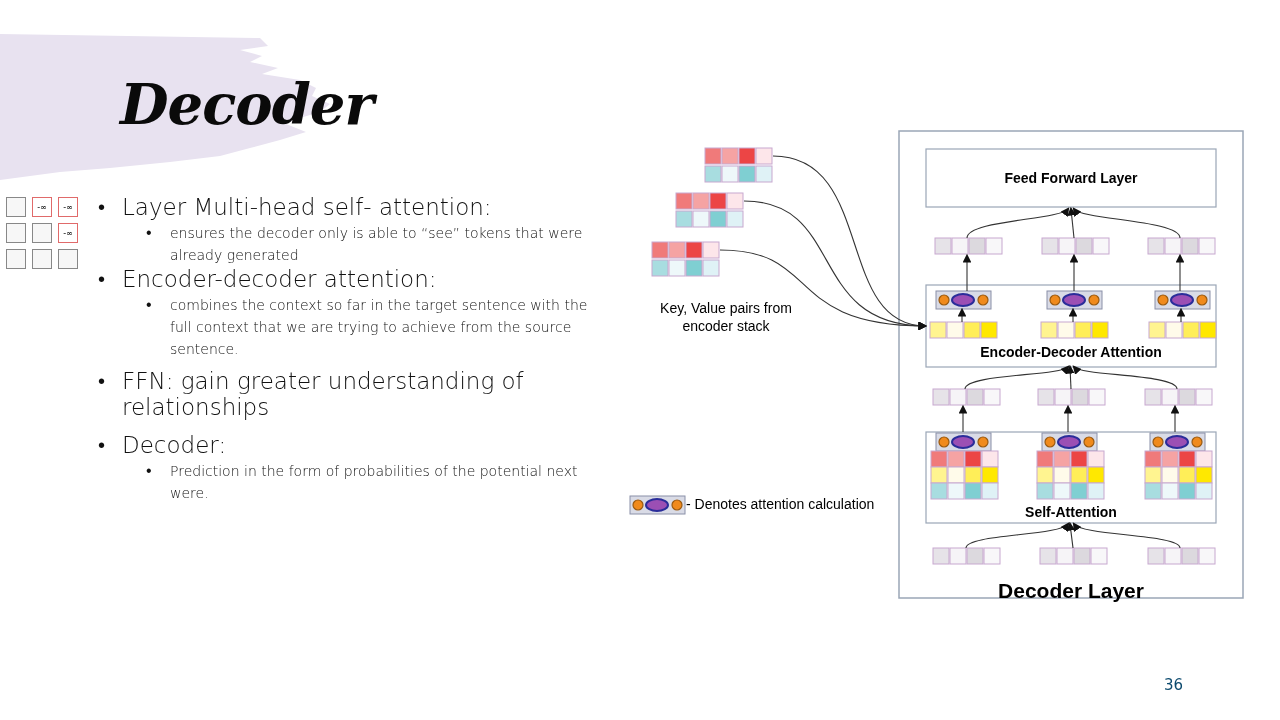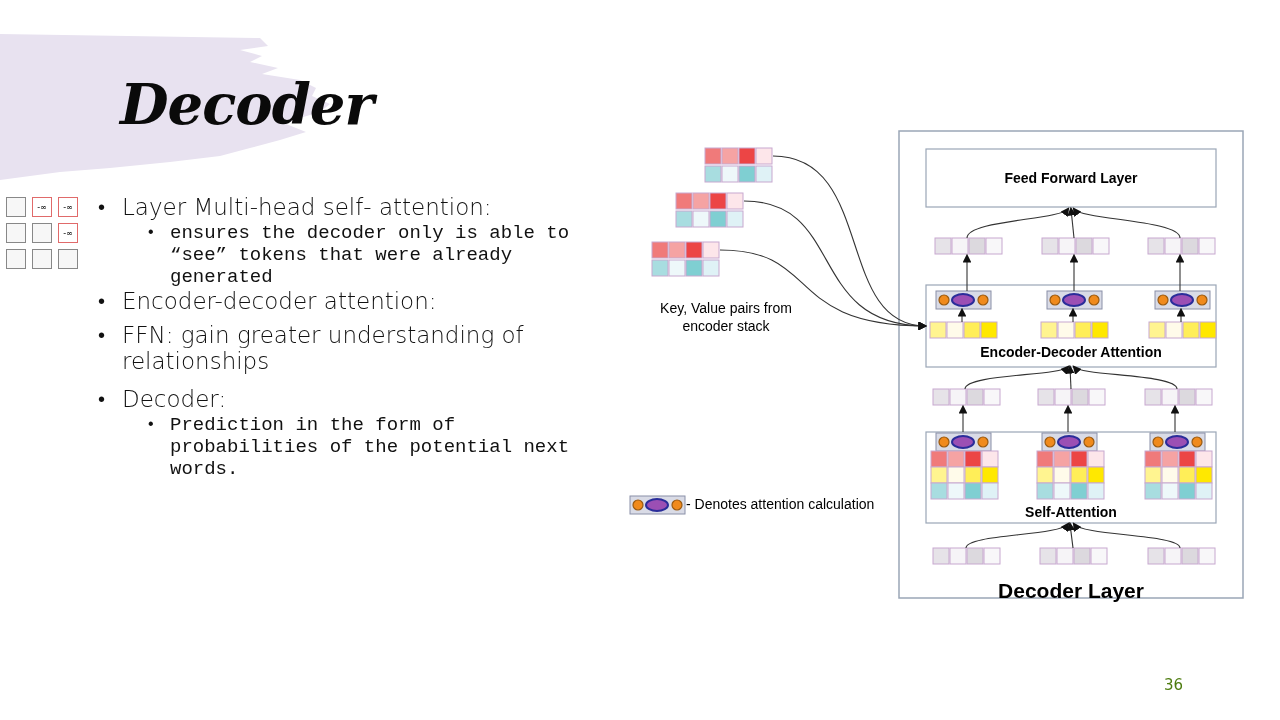--- a/index.html
+++ b/index.html
@@ -6,23 +6,23 @@
   body { width:1280px; height:720px; position:relative; overflow:hidden; font-family:"DejaVu Sans", sans-serif; color:#000; }
   .brush { position:absolute; left:0; top:0; }
   .title { position:absolute; left:96px; top:70px; font-family:"DejaVu Serif", serif; font-style:italic; font-weight:bold; font-size:56px; letter-spacing:-1px; line-height:68px; color:#0a0a0a;margin-left:24px; }
   .mask { position:absolute; left:6px; top:197px; }
   .mask .row { display:flex; gap:6px; margin-bottom:6px; }
   .mask .cell { width:20px; height:20px; border:1.5px solid #888; background:#f7f7f7; font-size:8px; display:flex; align-items:center; justify-content:center; box-sizing:border-box; }
   .mask .cell.neg { border-color:#e06a6a; background:#fff; }
   .bullets { position:absolute; left:98px; top:186px; width:510px; font-family:"DejaVu Sans", sans-serif; color:#111; }
   .l1 { position:relative; padding-left:24px; font-size:23px; line-height:26px; margin-top:8px; font-weight:300; }
   .l1::before { content:"•"; position:absolute; left:0; top:0; font-size:20px; }
-  .l2 { position:relative; padding-left:72px; font-size:19px; line-height:22px; font-weight:300; margin-top:2px;font-family:Liberation Mono, monospace; }
+  .l2 { position:relative; padding-left:72px; font-size:14px; line-height:22px; font-weight:300; margin-top:2px; }
   .l2::before { content:"•"; position:absolute; left:48px; top:0; font-size:16px; }
-  .pagenum { position:absolute; left:1164px; top:676px; font-size:15px; color:#4d7c0f; }
+  .pagenum { position:absolute; left:1164px; top:676px; font-size:15px; color:#0c4a6e; }
   svg.diag { position:absolute; left:0; top:0; }
   .diag text { font-family:"Liberation Sans", sans-serif; }
 </style>
 </head>
 <body>
 
 <svg class="brush" width="360" height="200" viewBox="0 0 360 200">
   <path id="brushPath" d="M0,34 L260,38 L268,46 L240,50 L262,56 L250,62 L278,68 L262,74 L300,80 L316,88 L312,96 L330,104 L320,112 L300,118 L286,124 L306,132 L280,140 L250,148 L220,156 L170,162 L110,168 L60,172 L0,180 Z" fill="#e8e2f0"></path>
 </svg>
 
@@ -43,23 +43,24 @@
     <div class="cell"></div>
     <div class="cell"></div>
     <div class="cell"></div>
   </div>
 </div>
 
 <div class="bullets">
   <div class="l1">Layer Multi-head self- attention:</div>
   <div class="l2">ensures the decoder only is able to “see” tokens that were already generated</div>
   <div class="l1" style="margin-top:0">Encoder-decoder attention:</div>
+  <div class="l2">combines the context so far in the target sentence with the full context that we are trying to achieve from the source sentence.</div>
   <div class="l1" style="">FFN: gain greater understanding of relationships</div>
   <div class="l1" style="margin-top:12px">Decoder:</div>
-  <div class="l2">Prediction in the form of probabilities of the potential next words.</div>
+  <div class="l2">Prediction in the form of probabilities of the potential next were.</div>
 </div>
 
 <svg class="diag" id="diag" width="1280" height="720" viewBox="0 0 1280 720">
   <defs>
     <marker id="arr" markerWidth="8" markerHeight="8" refX="6" refY="4" orient="auto">
       <path d="M0,0 L8,4 L0,8 Z" fill="#111"></path>
     </marker>
   </defs>
 
   <rect x="899" y="131" width="344" height="467" fill="#fff" stroke="#9aa6b6" stroke-width="1.5"></rect>

